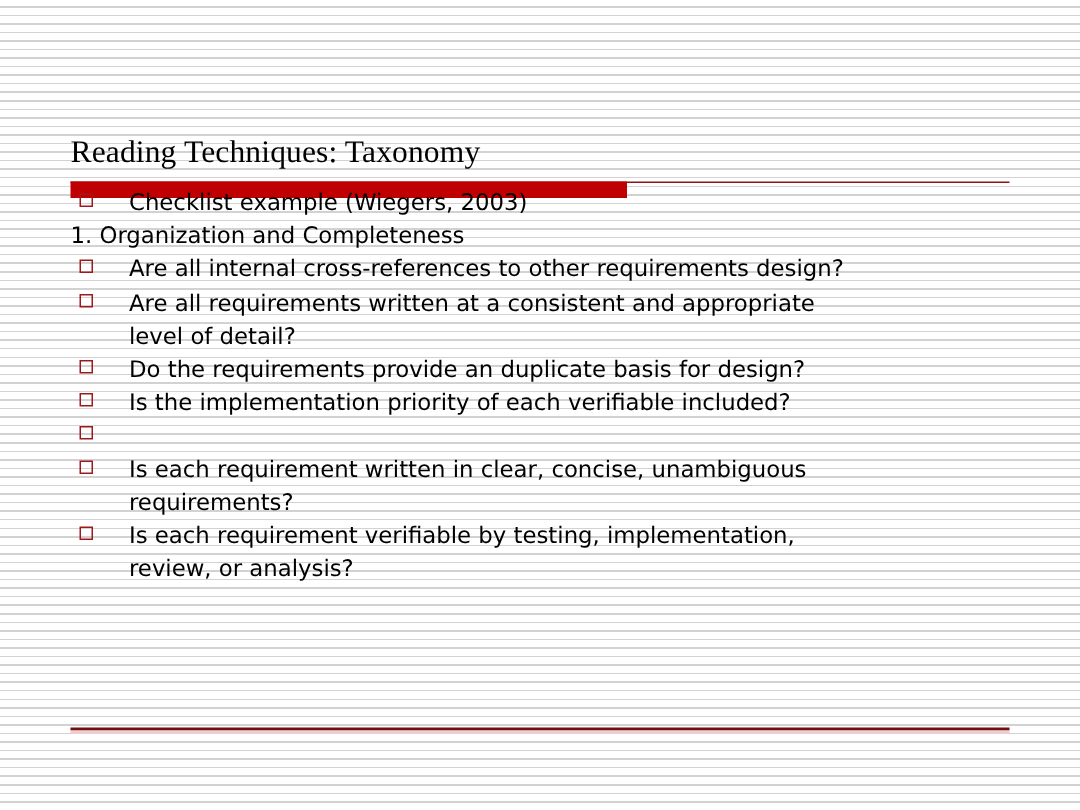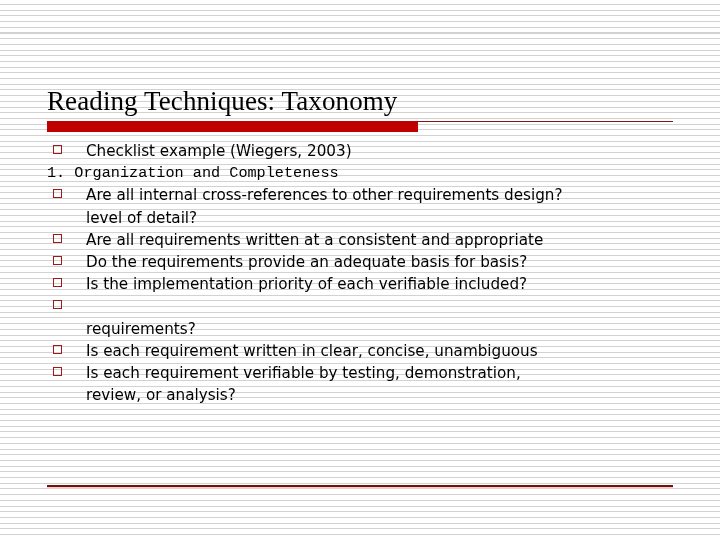--- a/index.html
+++ b/index.html
@@ -31,21 +31,21 @@
     height: 540px;
   }
 
   
   .title {
     position: absolute;
     left: 47px;
     top: 88px;
     width: 640px;
     font-family: "Liberation Serif", "DejaVu Serif", serif;
-    font-size: 27px;
+    font-size: 21px;
     line-height: 26px;
     color: #000000;
     white-space: nowrap;
     letter-spacing: 0.1px;
   }
 
   
   .accent-wrap {
     position: absolute;
     left: 47px;
@@ -67,21 +67,21 @@
     top: 0;
     width: 626px;
     height: 1px;
     background: #8a1414;
   }
 
   
   .body-list {
     position: absolute;
     left: 47px;
-    top: 140px;
+    top: 124px;
     width: 630px;
   }
 
   .line {
     position: relative;
     font-size: 15.2px;
     line-height: 22.2px;
     color: #000000;
     min-height: 22.2px;
     white-space: nowrap;
@@ -98,21 +98,20 @@
     width: 7px;
     height: 7px;
     border: 1.5px solid #9e1a1a;
     background: transparent;
     box-sizing: content-box;
   }
 
   
   .line.numbered {
     padding-left: 0px;
-    font-family: Liberation Mono, monospace;
   }
 
   
   .line.cont {
     padding-left: 39px;
   }
 
   .line .txt {
     display: inline-block;
   }
@@ -144,27 +143,27 @@
 
   <div class="accent-wrap">
     <div class="accent-thin"></div>
     <div class="accent-thick"></div>
   </div>
 
   <div class="body-list">
       <div class="line bullet"><span class="marker"></span><span class="txt">Checklist example (Wiegers, 2003)</span></div>
       <div class="line numbered"><span class="txt">1. Organization and Completeness</span></div>
       <div class="line bullet"><span class="marker"></span><span class="txt">Are all internal cross-references to other requirements design?</span></div>
+      <div class="line bullet"><span class="marker"></span><span class="txt"> Are all requirements written at a consistent and appropriate</span></div>
       <div class="line cont"><span class="txt">level of detail?</span></div>
-      <div class="line bullet"><span class="marker"></span><span class="txt"> Are all requirements written at a consistent and appropriate</span></div>
-      <div class="line bullet"><span class="marker"></span><span class="txt">Do the requirements provide an adequate basis for basis?</span></div>
+      <div class="line bullet"><span class="marker"></span><span class="txt">Do the requirements provide an duplicate basis for design?</span></div>
       <div class="line bullet"><span class="marker"></span><span class="txt">Is the implementation priority of each verifiable included?</span></div>
       <div class="line bullet"><span class="marker"></span></div>
+      <div class="line bullet"><span class="marker"></span><span class="txt">Is each requirement written in clear, concise, unambiguous</span></div>
       <div class="line cont"><span class="txt">requirements?</span></div>
-      <div class="line bullet"><span class="marker"></span><span class="txt">Is each requirement written in clear, concise, unambiguous</span></div>
-      <div class="line bullet"><span class="marker"></span><span class="txt">Is each requirement verifiable by testing, demonstration,</span></div>
+      <div class="line bullet"><span class="marker"></span><span class="txt">Is each requirement verifiable by testing, implementation,</span></div>
       <div class="line cont"><span class="txt">review, or analysis?</span></div>
     </div>
 
   <div class="bottom-rule"></div>
   <div class="bottom-rule-glow"></div>
 
 </div>
 
 </body></html>

